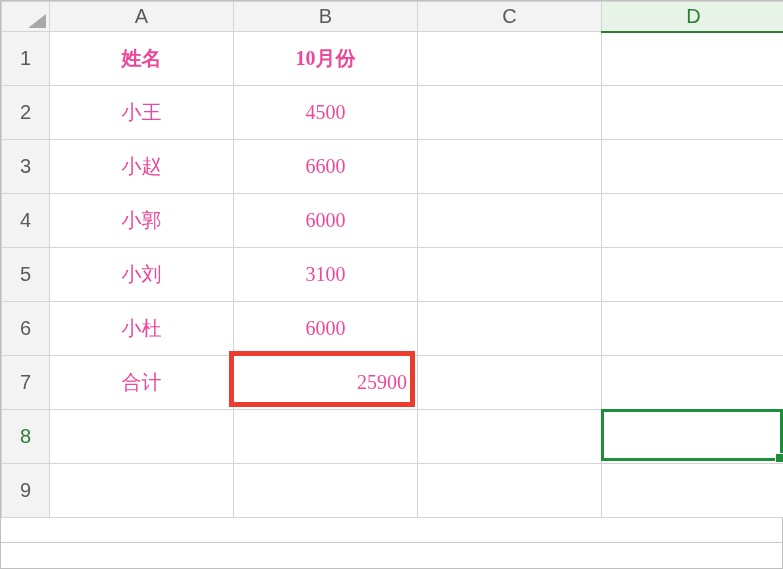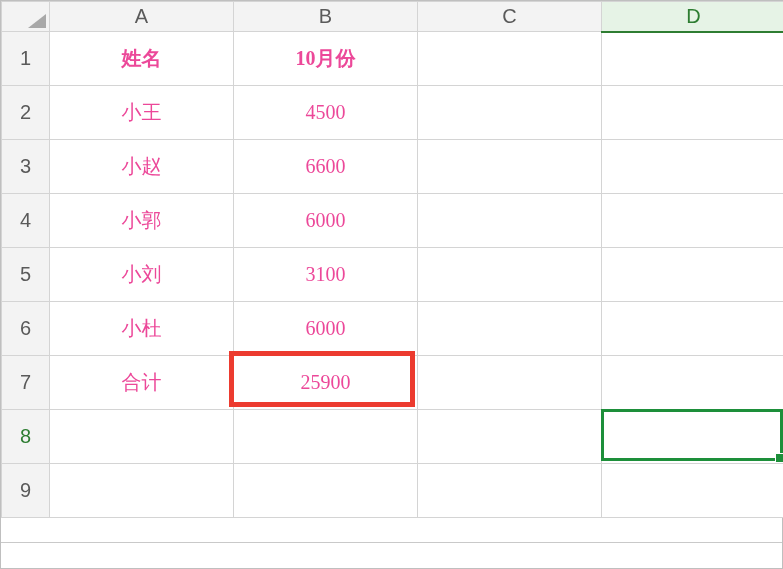--- a/index.html
+++ b/index.html
@@ -69,21 +69,21 @@
     border: 1px solid #d4d4d4;
     height: 54px;
     padding: 0 10px;
     vertical-align: middle;
     background: #ffffff;
     font-size: 20px;
     color: #ec4899;
   }
   .center { text-align: center; }
   .bold { font-weight: bold; }
-  .right { text-align: center; }
+  .right { text-align: right; }
   .row8 td.cell, .row8 th.rowhead { height: 54px; }
 
   
   .rowhead.sel {
     color: #2e7d32;
   }
   .colhead.sel {
     background: #e6f3e6;
     border-bottom: 2px solid #2e7d32;
     color: #2e7d32;

